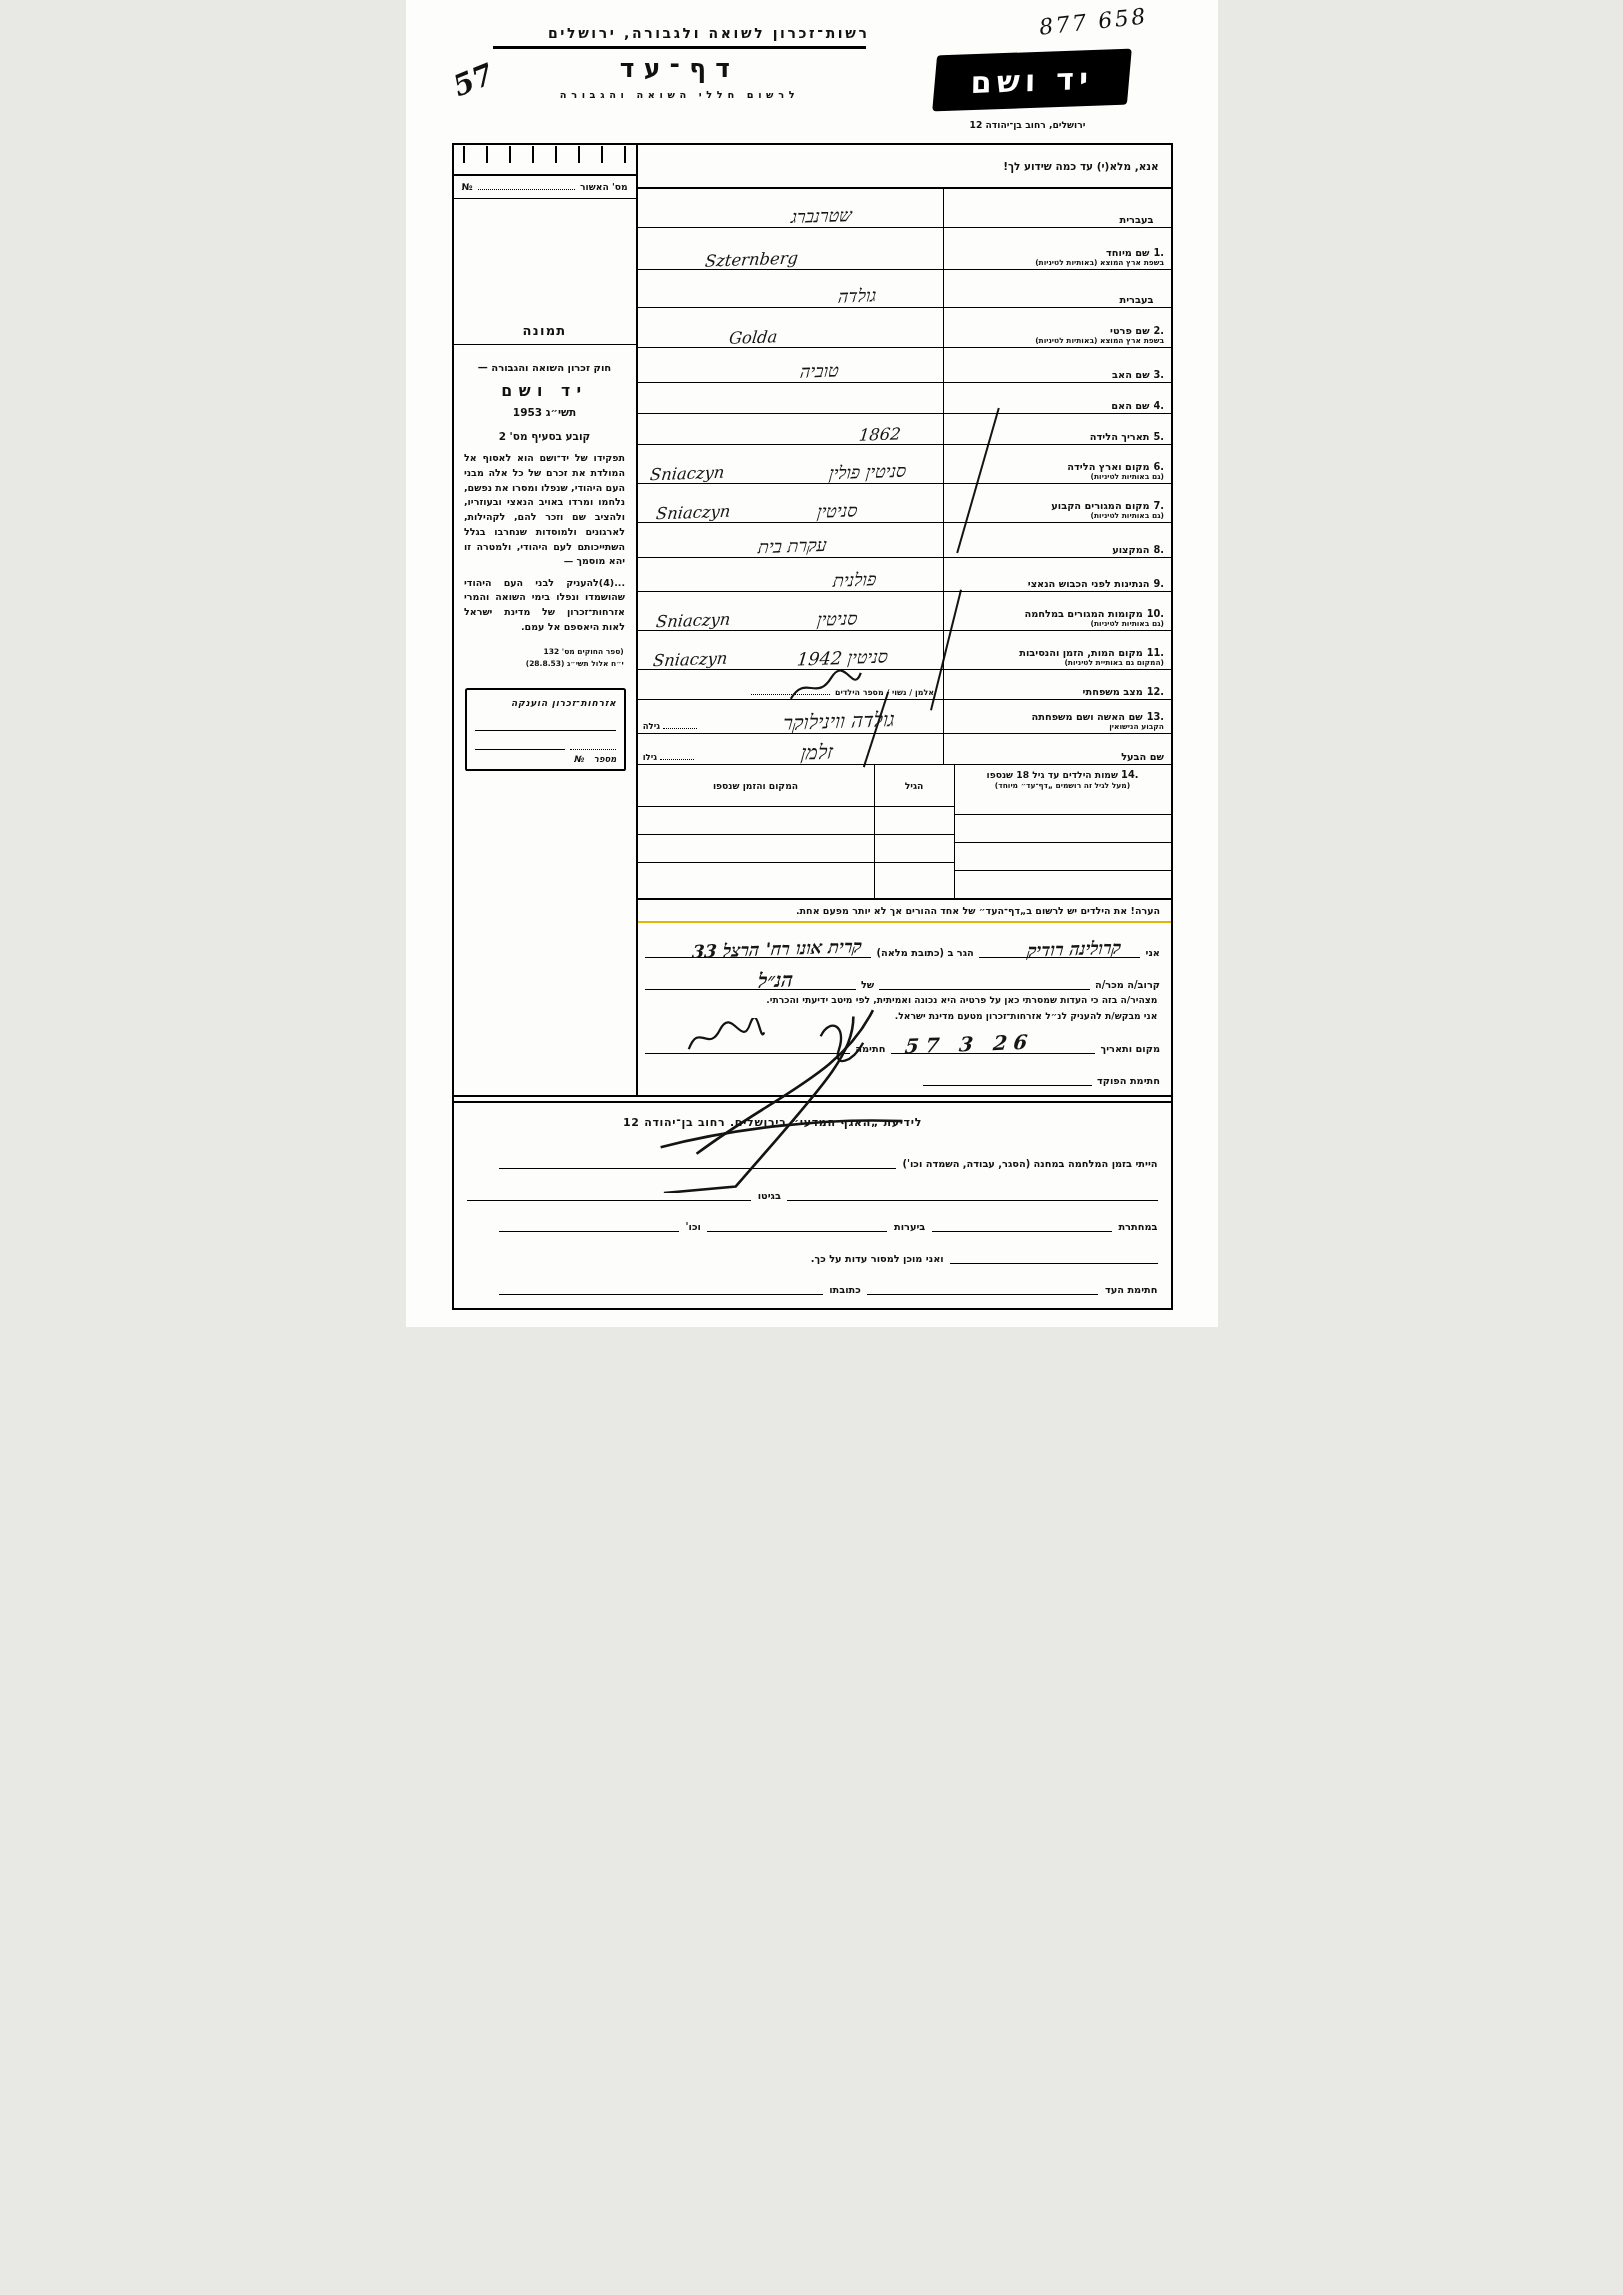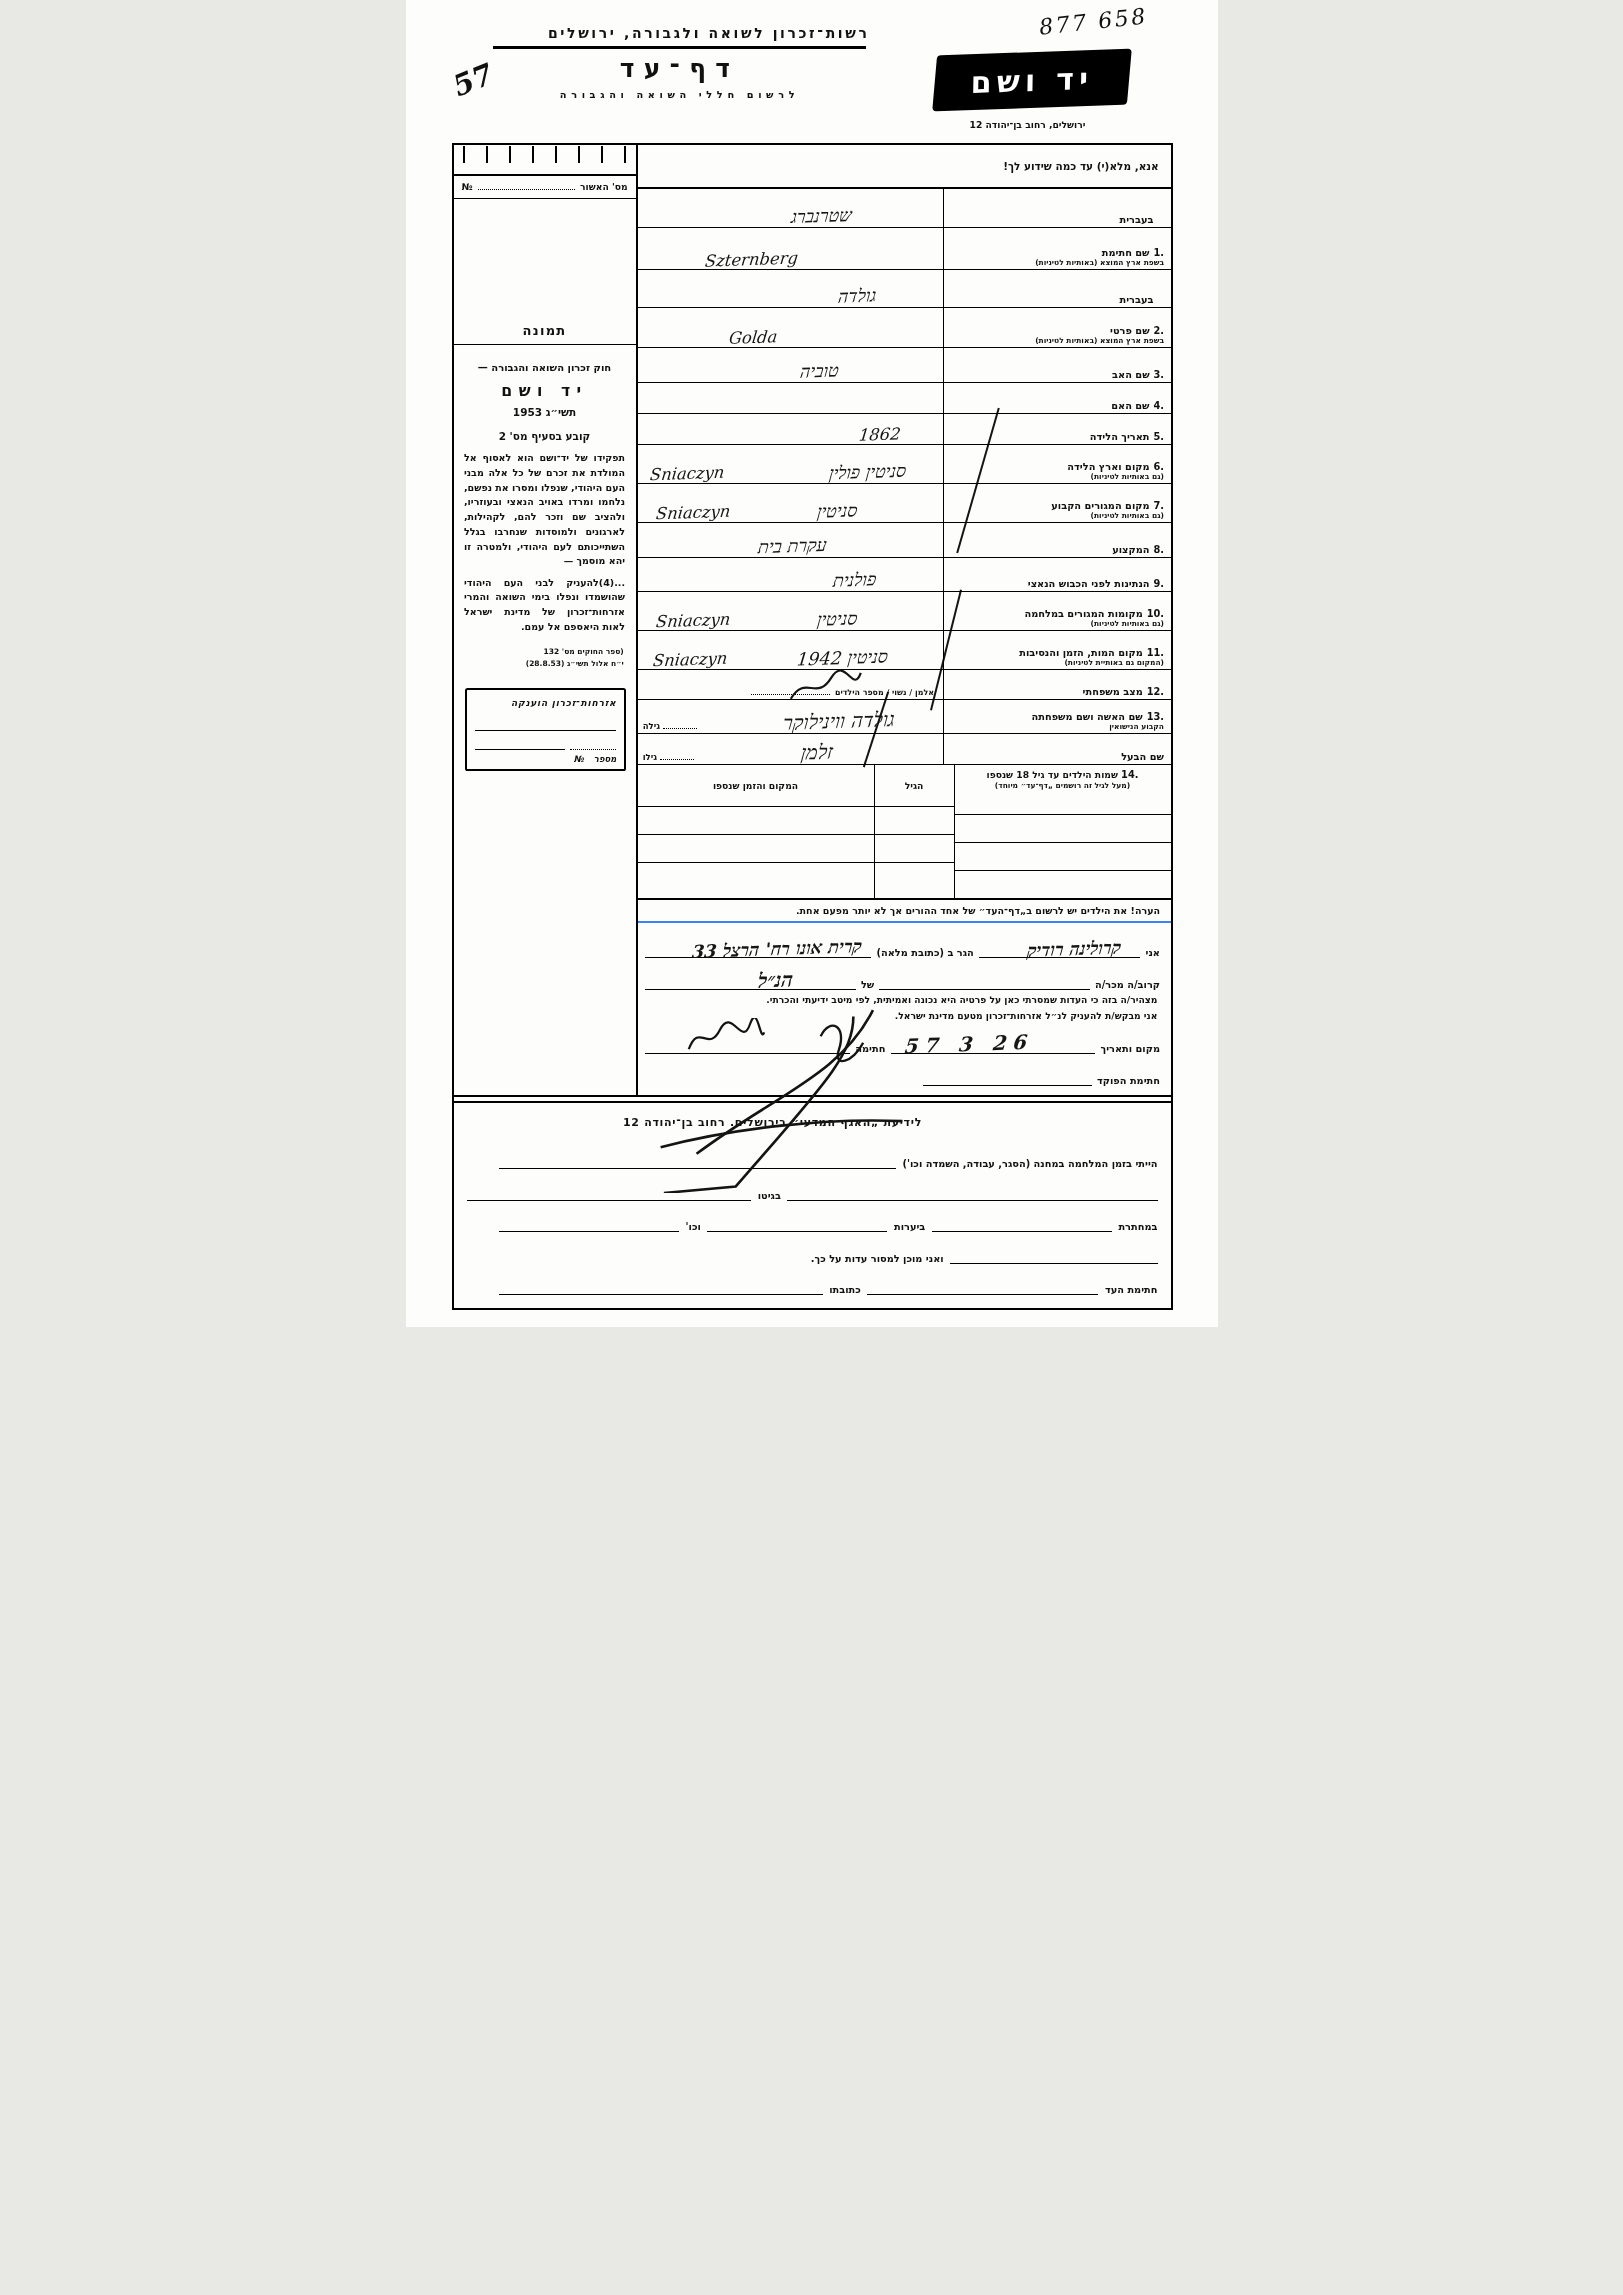--- a/index.html
+++ b/index.html
@@ -89,21 +89,21 @@
   .kids .names .klabel .s{font-weight:bold;font-size:7.5px;margin-top:1.3px;}
   .kcol{display:flex;flex-direction:column;}
   .kcol .khead{min-height:26px;display:flex;align-items:center;justify-content:center;
     font-weight:bold;font-size:9.2px;border-bottom:1.3px solid #000;}
   .krow{height:27px;border-bottom:1.3px solid #000;}
   .krow.last{border-bottom:none;}
   .kids .age{flex:0 0 79px;border-left:1.3px solid #000;}
   .kids .place{flex:1 1 auto;}
   .kids .names .krow:first-of-type{border-top:none;}
   
-  .note-row{border-bottom:2px solid #3b82f6;padding:5.2px 10.5px;font-weight:bold;font-size:9.5px;}
+  .note-row{border-bottom:2px solid #eab308;padding:5.2px 10.5px;font-weight:bold;font-size:9.5px;}
   
   .testimony{position:relative;padding:6.5px 10.5px 9.2px 7.9px;display:flex;flex-direction:column;gap:2.6px;}
   .trow{display:flex;align-items:flex-end;gap:5.2px;font-weight:bold;font-size:9.8px;min-height:29px;}
   .trow .wline{flex:1 1 auto;border-bottom:1.3px solid #000;height:19.6px;position:relative;}
   .trow .wline .hw{bottom:-2.6px;}
   .ttext{font-weight:bold;font-size:9.2px;padding:1.3px 2.6px;}
   
   .divider{border-top:2px solid #000;border-bottom:2px solid #000;height:3.9px;}
   .bottom{position:relative;padding:9.2px 13px 13px 13px;display:flex;flex-direction:column;gap:3.9px;}
   .notice{font-weight:bold;font-size:11px;text-align:center;margin:3.9px 79px 9.2px 0;letter-spacing:0.7px;}
@@ -174,21 +174,21 @@
                 <span class="pre">בעברית</span>
               </div>
             <div class="write">
               <span class="hw" style="right:30%">שטרנברג</span>
             </div>
           </div>
           <div class="frow" style="min-height:41px">
             <div class="labels">
               <div class="lbl-line">
                   <span class="fno" dir="ltr">1.</span>
-                  <span class="flabel">שם חתימת</span>
+                  <span class="flabel">שם מיוחד</span>
                 </div>
               <div class="fsub">בשפת ארץ המוצא (באותיות לטיניות)</div>
             </div>
             <div class="write">
               <span class="hw lat" style="left:22%">Szternberg</span>
             </div>
           </div>
 
           <div class="frow" style="min-height:37px">
             <div class="labels">

